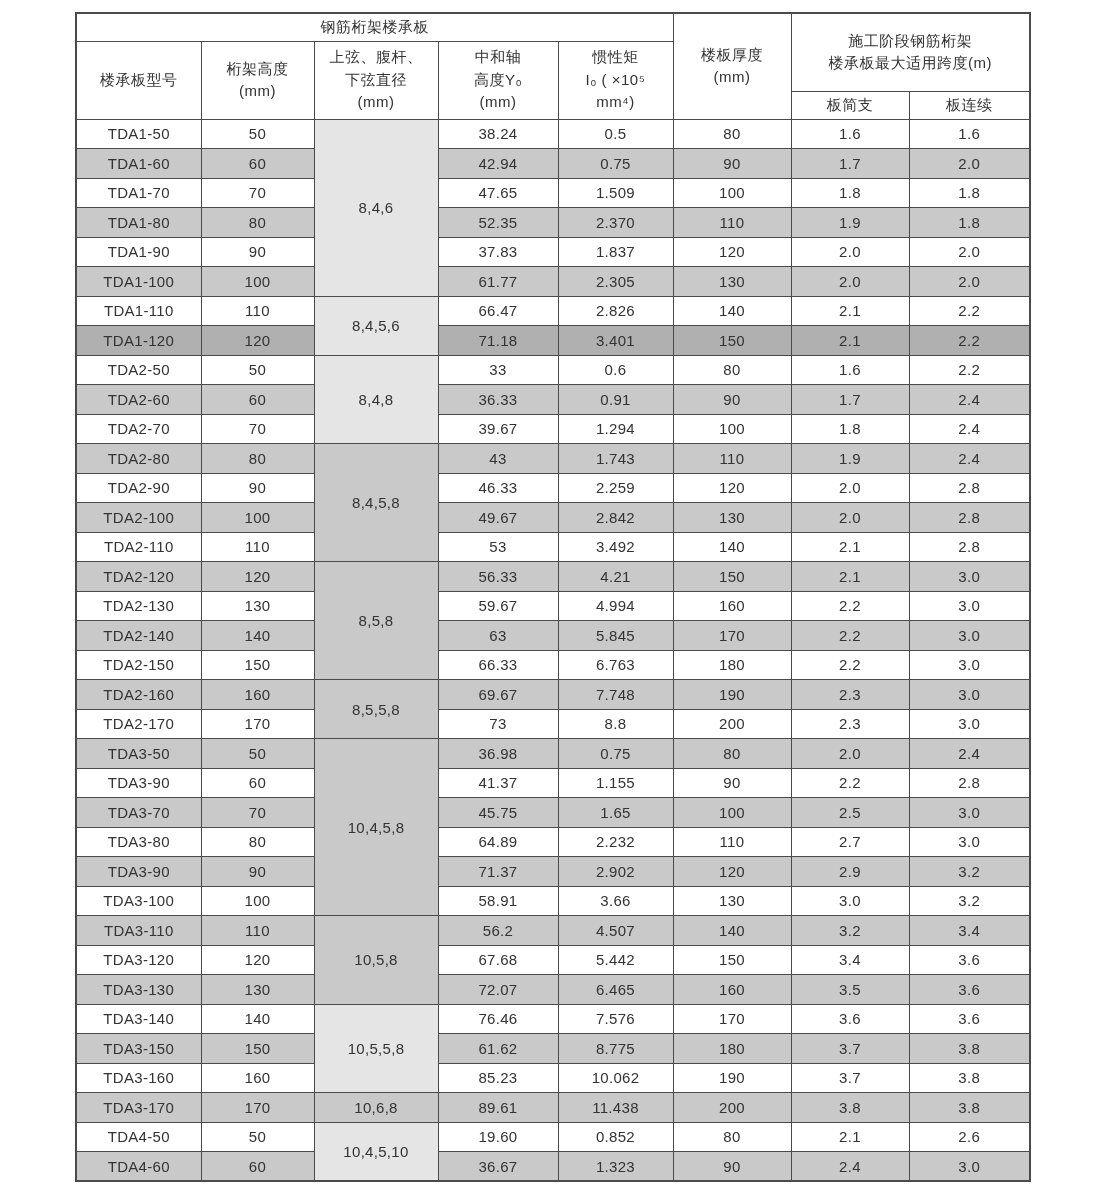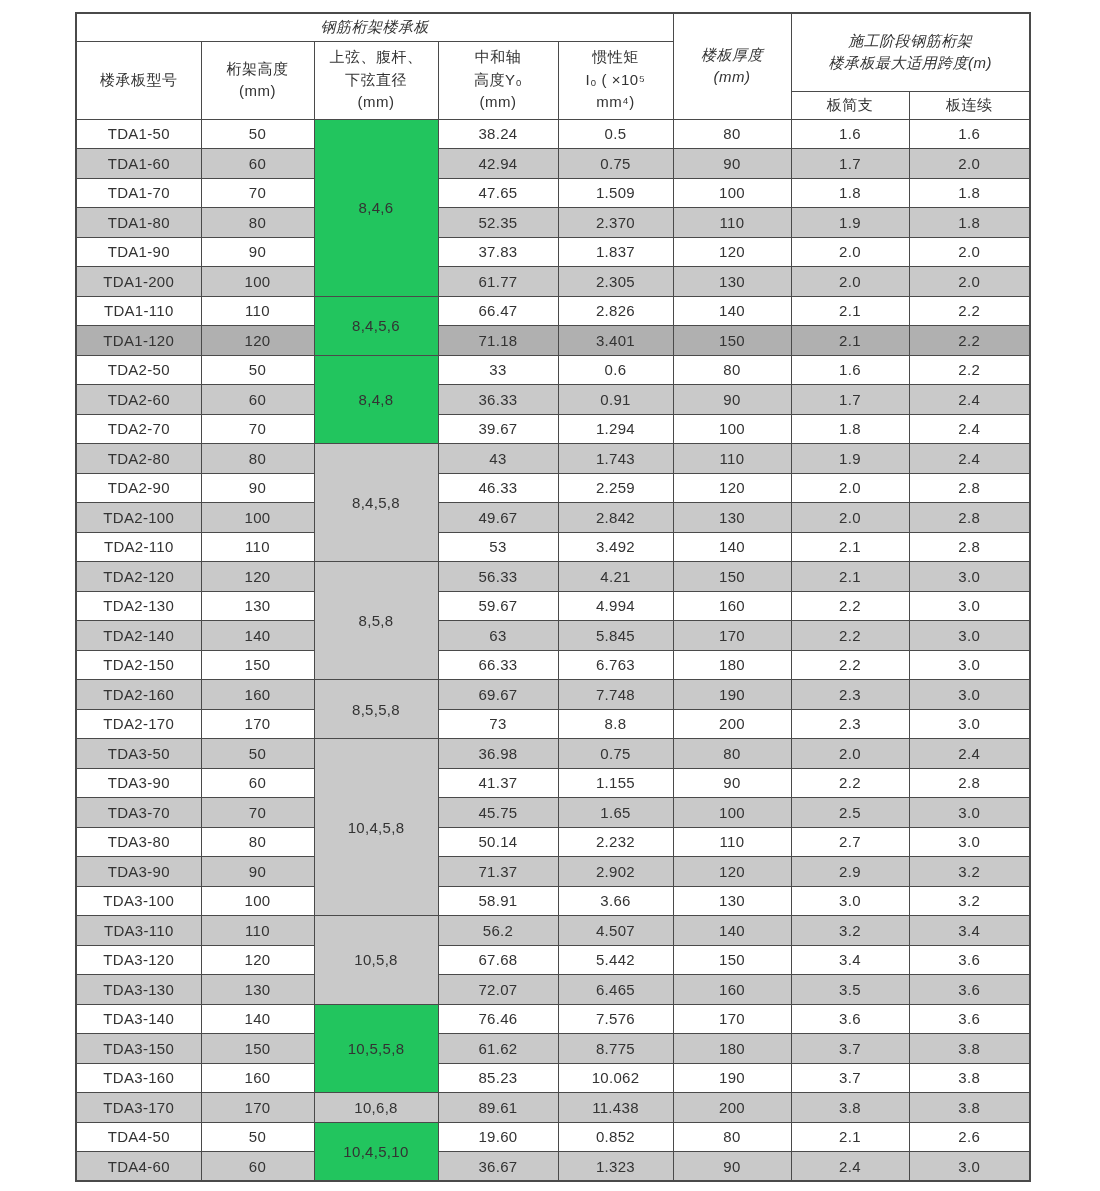--- a/index.html
+++ b/index.html
@@ -19,28 +19,28 @@
     border: 2px solid var(--border);
   }
   th, td {
     border: 1px solid var(--border);
     text-align: center; vertical-align: middle;
     font-size: 15px; font-weight: normal;
     color: var(--text); background: #ffffff;
     overflow: hidden;
   }
   thead th { line-height: 1.5; letter-spacing: 0.5px; }
-  tr.hrow-a { height: 28px; font-style: italic; }
+  tr.hrow-a { height: 28px; }
   tr.hrow-b { height: 50px; }
   tr.hrow-c { height: 28px; }
   .pre { white-space: pre-line; }
   tbody td { height: 29.5px; letter-spacing: 0.3px; }
   tbody tr.shade td { background: var(--shade); }
   tbody tr.shade-dark td { background: var(--shade-dark); text-align: center; }
-  tbody td.diam { background: #22c55e; }
+  tbody td.diam { background: #e5e5e5; }
 </style>
 </head>
 <body>
 
 <div class="page">
   <table class="deck-table">
     <colgroup>
       <col style="width:125px">
       <col style="width:113px">
       <col style="width:124px">
@@ -118,21 +118,21 @@
         <tr>
           <td>TDA1-90</td>
           <td>90</td>
           <td>37.83</td>
           <td>1.837</td>
           <td>120</td>
           <td>2.0</td>
           <td>2.0</td>
         </tr>
         <tr class="shade">
-          <td>TDA1-200</td>
+          <td>TDA1-100</td>
           <td>100</td>
           <td>61.77</td>
           <td>2.305</td>
           <td>130</td>
           <td>2.0</td>
           <td>2.0</td>
         </tr>
         <tr>
           <td>TDA1-110</td>
           <td>110</td>
@@ -297,21 +297,21 @@
           <td>70</td>
           <td>45.75</td>
           <td>1.65</td>
           <td>100</td>
           <td>2.5</td>
           <td>3.0</td>
         </tr>
         <tr>
           <td>TDA3-80</td>
           <td>80</td>
-          <td>50.14</td>
+          <td>64.89</td>
           <td>2.232</td>
           <td>110</td>
           <td>2.7</td>
           <td>3.0</td>
         </tr>
         <tr class="shade">
           <td>TDA3-90</td>
           <td>90</td>
           <td>71.37</td>
           <td>2.902</td>

